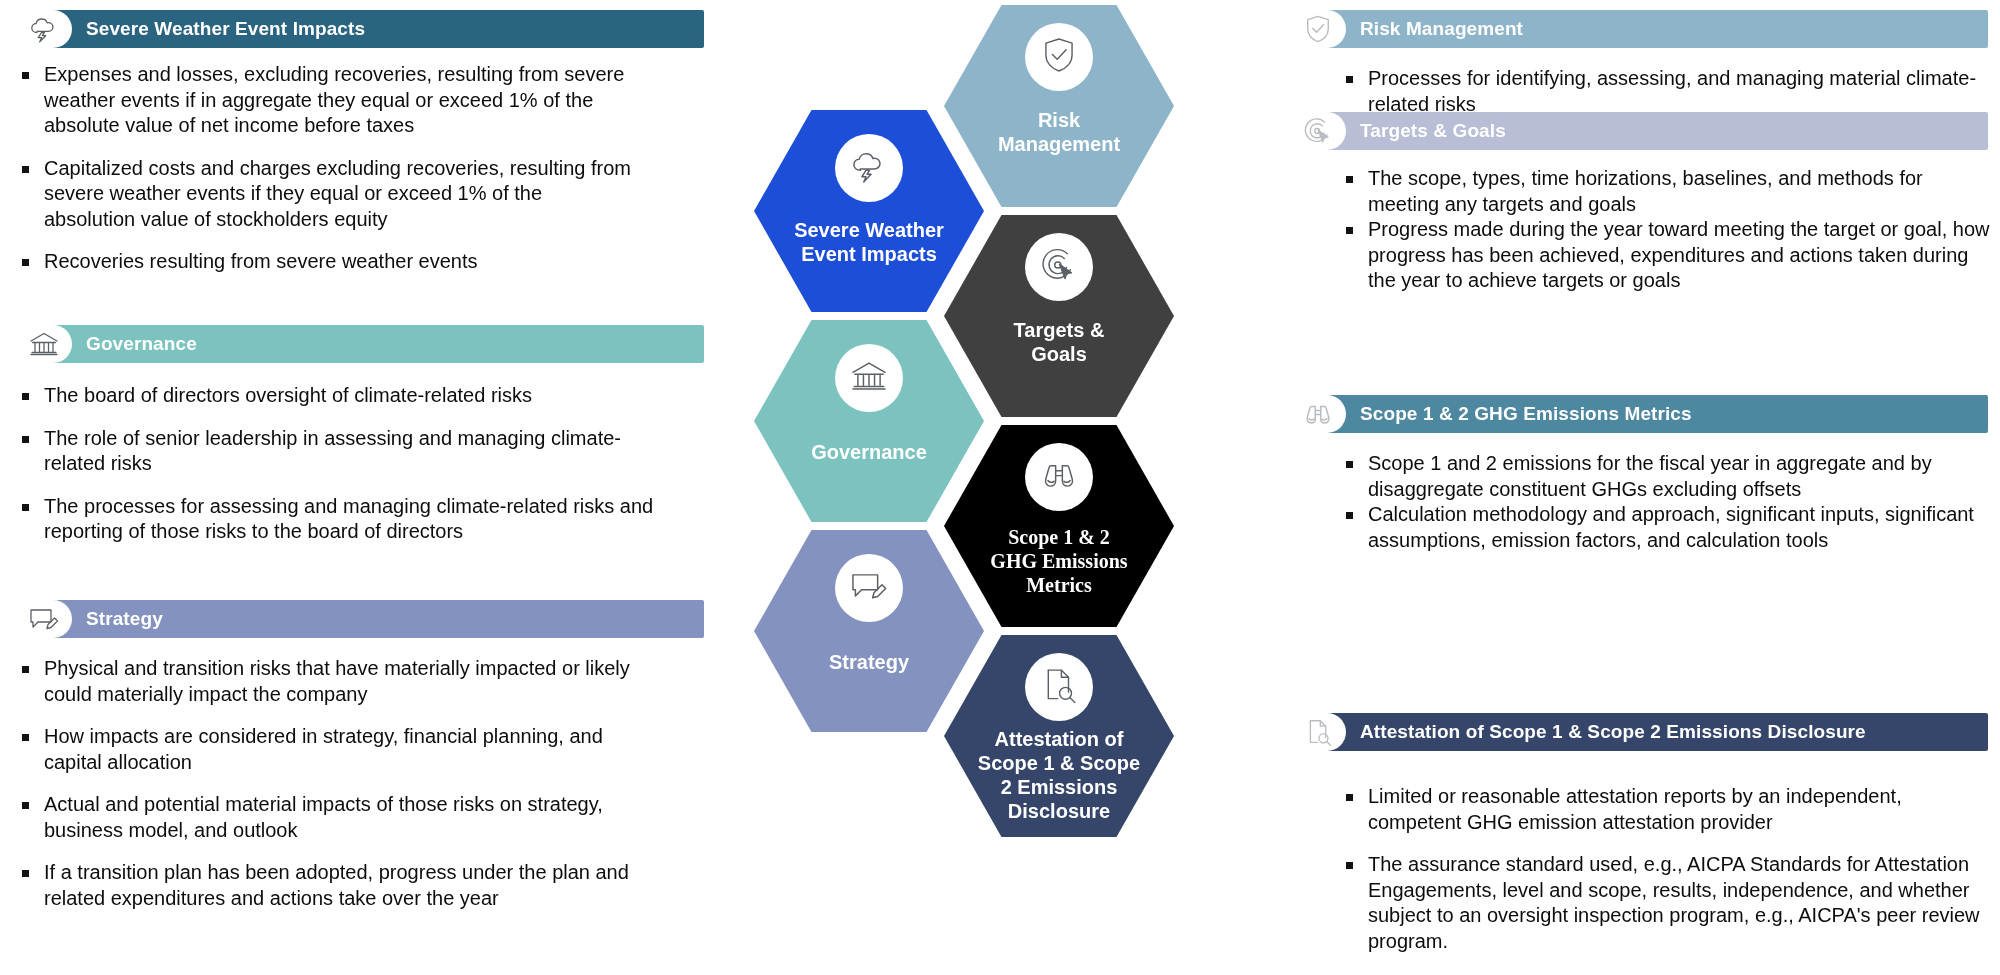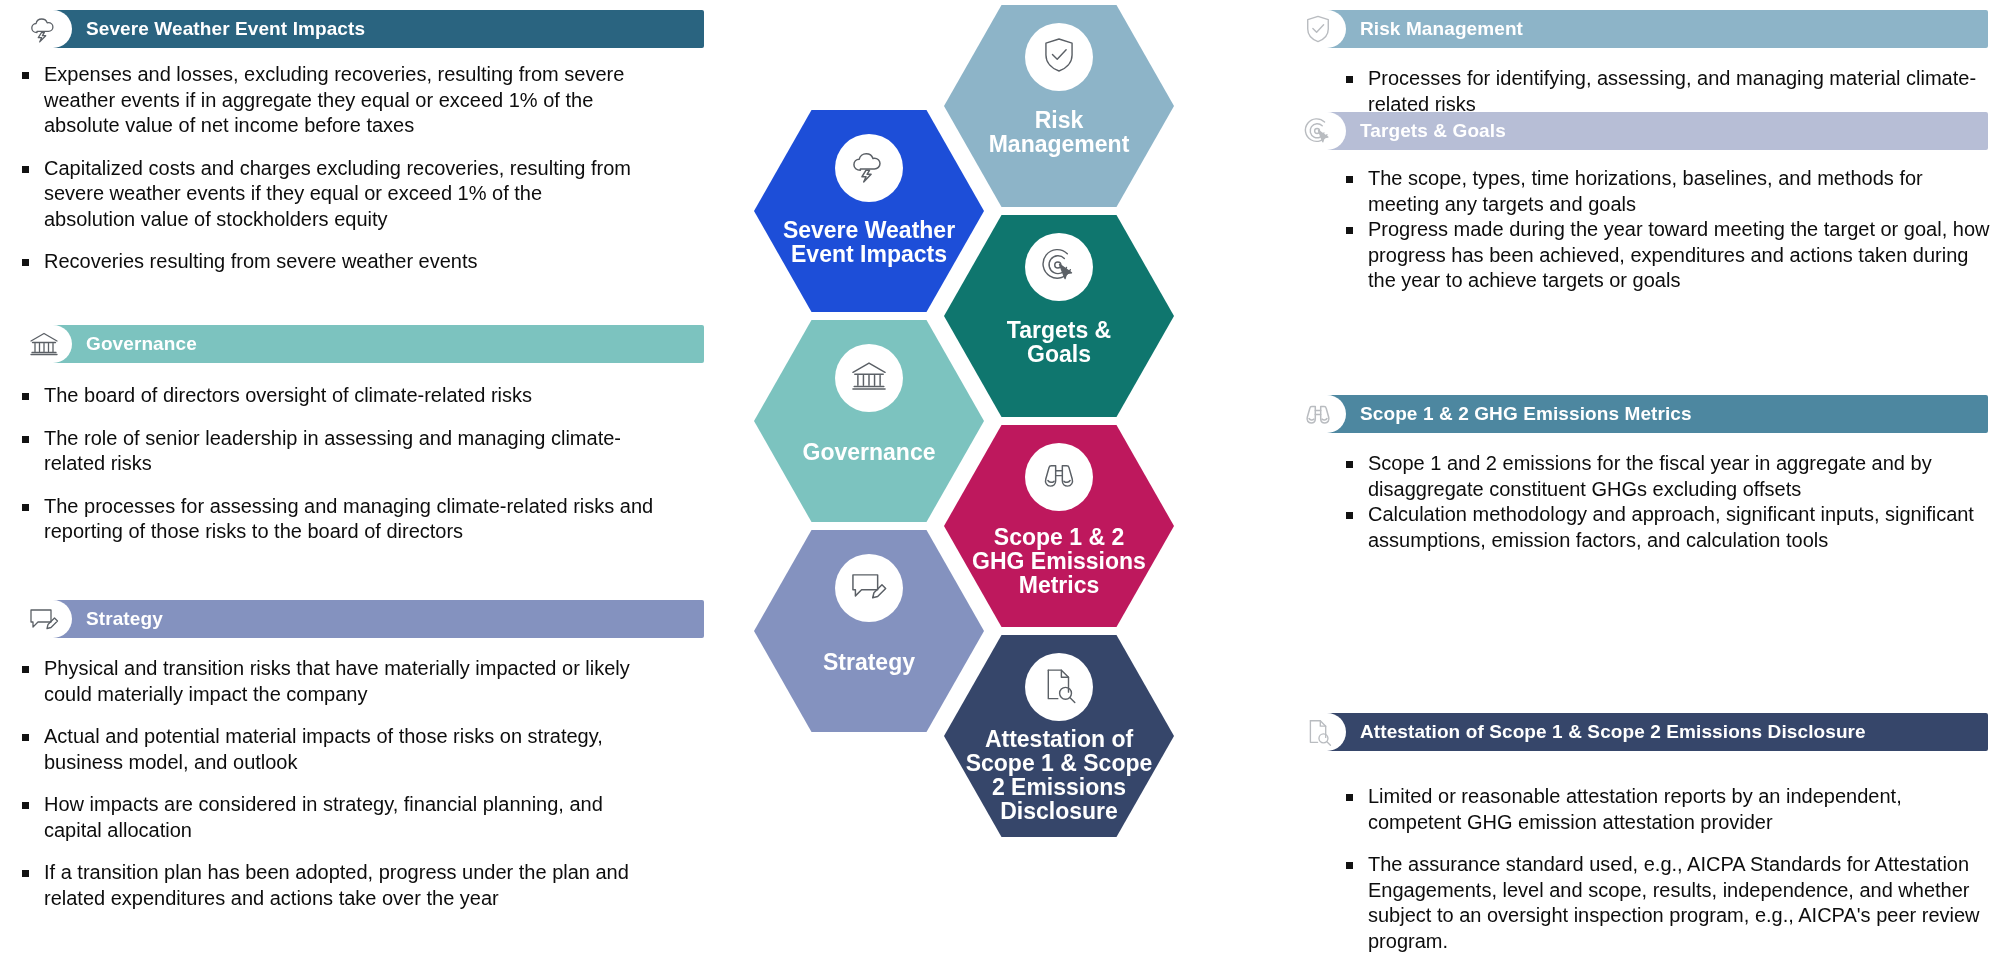--- a/index.html
+++ b/index.html
@@ -50,21 +50,21 @@
     clip-path:polygon(25% 0%,75% 0%,100% 50%,75% 100%,25% 100%,0% 50%);
     display:flex;flex-direction:column;align-items:center;
   }
   .hex .disc{
     position:absolute;left:50%;transform:translateX(-50%);
     background:#ffffff;border-radius:50%;
     display:flex;align-items:center;justify-content:center;
   }
   .hex .hlabel{
     position:absolute;left:0;width:100%;text-align:center;
-    color:#ffffff;font-weight:bold;font-size:23px;line-height:24px;
+    color:#ffffff;font-weight:bold;font-size:20px;line-height:24px;
     white-space:pre-line;
   }
 </style>
 </head>
 <body>
 
 <div class="stage">
 
   <div class="sec" style="left:14px;top:10px;width:690px;">
     <div class="bar" style="background:#2a6480;">
@@ -117,22 +117,22 @@
             <g fill="none" stroke="#5b6066" stroke-width="1.3" stroke-linejoin="round" stroke-linecap="round">
               <path d="M4 5h20v12H11l-5 5v-5H4z"></path>
               <path d="M21 19.5l6.5-6.5 3 3-6.5 6.5-4 1z"></path>
             </g>
           </svg>
       </div>
       <div class="ttl">Strategy</div>
     </div>
     <ul class="blist gap" style="margin-top:18px;width:650px;">
       <li>Physical and transition risks that have materially impacted or likely could materially impact the company</li>
+      <li>How impacts are considered in strategy, financial planning, and capital allocation</li>
       <li>Actual and potential material impacts of those risks on strategy, business model, and outlook</li>
-      <li>How impacts are considered in strategy, financial planning, and capital allocation</li>
       <li>If a transition plan has been adopted, progress under the plan and related expenditures and actions take over the year</li>
     </ul>
   </div>
 
   <div style="position:absolute;left:770px;top:0px;width:440px;height:975px;">
 
     <div class="hex" style="left:-16px;top:110px;width:230px;height:202px;background:#1d4ed8;">
       <div class="disc" style="top:24px;width:68px;height:68px;">
         <span>
           <svg width="42" height="36" viewBox="0 0 34 28">
@@ -186,38 +186,38 @@
                 <path d="M15 2.5L26 6v10c0 7-5.5 11.5-11 13.5C9.5 27.5 4 23 4 16V6z"></path>
                 <path d="M9.5 15.5l4 4 7.5-8"></path>
               </g>
             </svg>
         </span>
       </div>
       <div class="hlabel" style="top:103px;">Risk
 Management</div>
     </div>
 
-    <div class="hex" style="left:18px;top:215px;width:230px;height:202px;background:#0f766e;margin-left:156px;">
+    <div class="hex" style="left:18px;top:215px;width:230px;height:202px;background:#404040;margin-left:156px;">
       <div class="disc" style="top:18px;width:68px;height:68px;">
         <span>
           <svg width="40" height="38" viewBox="0 0 32 32">
               <g fill="none" stroke="#5b6066" stroke-width="1.2" stroke-linejoin="round" stroke-linecap="round">
                 <path d="M23 6.5A12 12 0 1 0 25.5 20"></path>
                 <path d="M20.5 10.5a7.5 7.5 0 1 0 1.8 7.5"></path>
                 <circle cx="15" cy="16" r="2.6"></circle>
                 <path d="M16.5 15.5l10 7-4.2.7-1.2 4.2z" fill="#5b6066"></path>
               </g>
             </svg>
         </span>
       </div>
       <div class="hlabel" style="top:103px;">Targets &amp;
 Goals</div>
     </div>
 
-    <div class="hex" style="left:18px;top:425px;width:230px;height:202px;background:#be185d;margin-left:156px;">
+    <div class="hex" style="left:18px;top:425px;width:230px;height:202px;background:#000000;margin-left:156px;font-family:Liberation Serif, serif;">
       <div class="disc" style="top:18px;width:68px;height:68px;">
         <span>
           <svg width="42" height="36" viewBox="0 0 34 28">
               <g fill="none" stroke="#5b6066" stroke-width="1.2" stroke-linejoin="round" stroke-linecap="round">
                 <path d="M13 6.5h-2.2c-1 0-1.7.6-1.9 1.5l-2.6 9.2c-.9 3 .9 5.8 3.8 5.8 2.4 0 4.2-1.8 4.2-4.3V6.5z"></path>
                 <path d="M21 6.5h2.2c1 0 1.7.6 1.9 1.5l2.6 9.2c.9 3-.9 5.8-3.8 5.8-2.4 0-4.2-1.8-4.2-4.3V6.5z"></path>
                 <path d="M14.3 10.5h5.4"></path>
                 <path d="M14.3 14.5h5.4"></path>
                 <path d="M8 18.5c1.2 1.6 3.4 1.9 5 .6"></path>
                 <path d="M26 18.5c-1.2 1.6-3.4 1.9-5 .6"></path>

